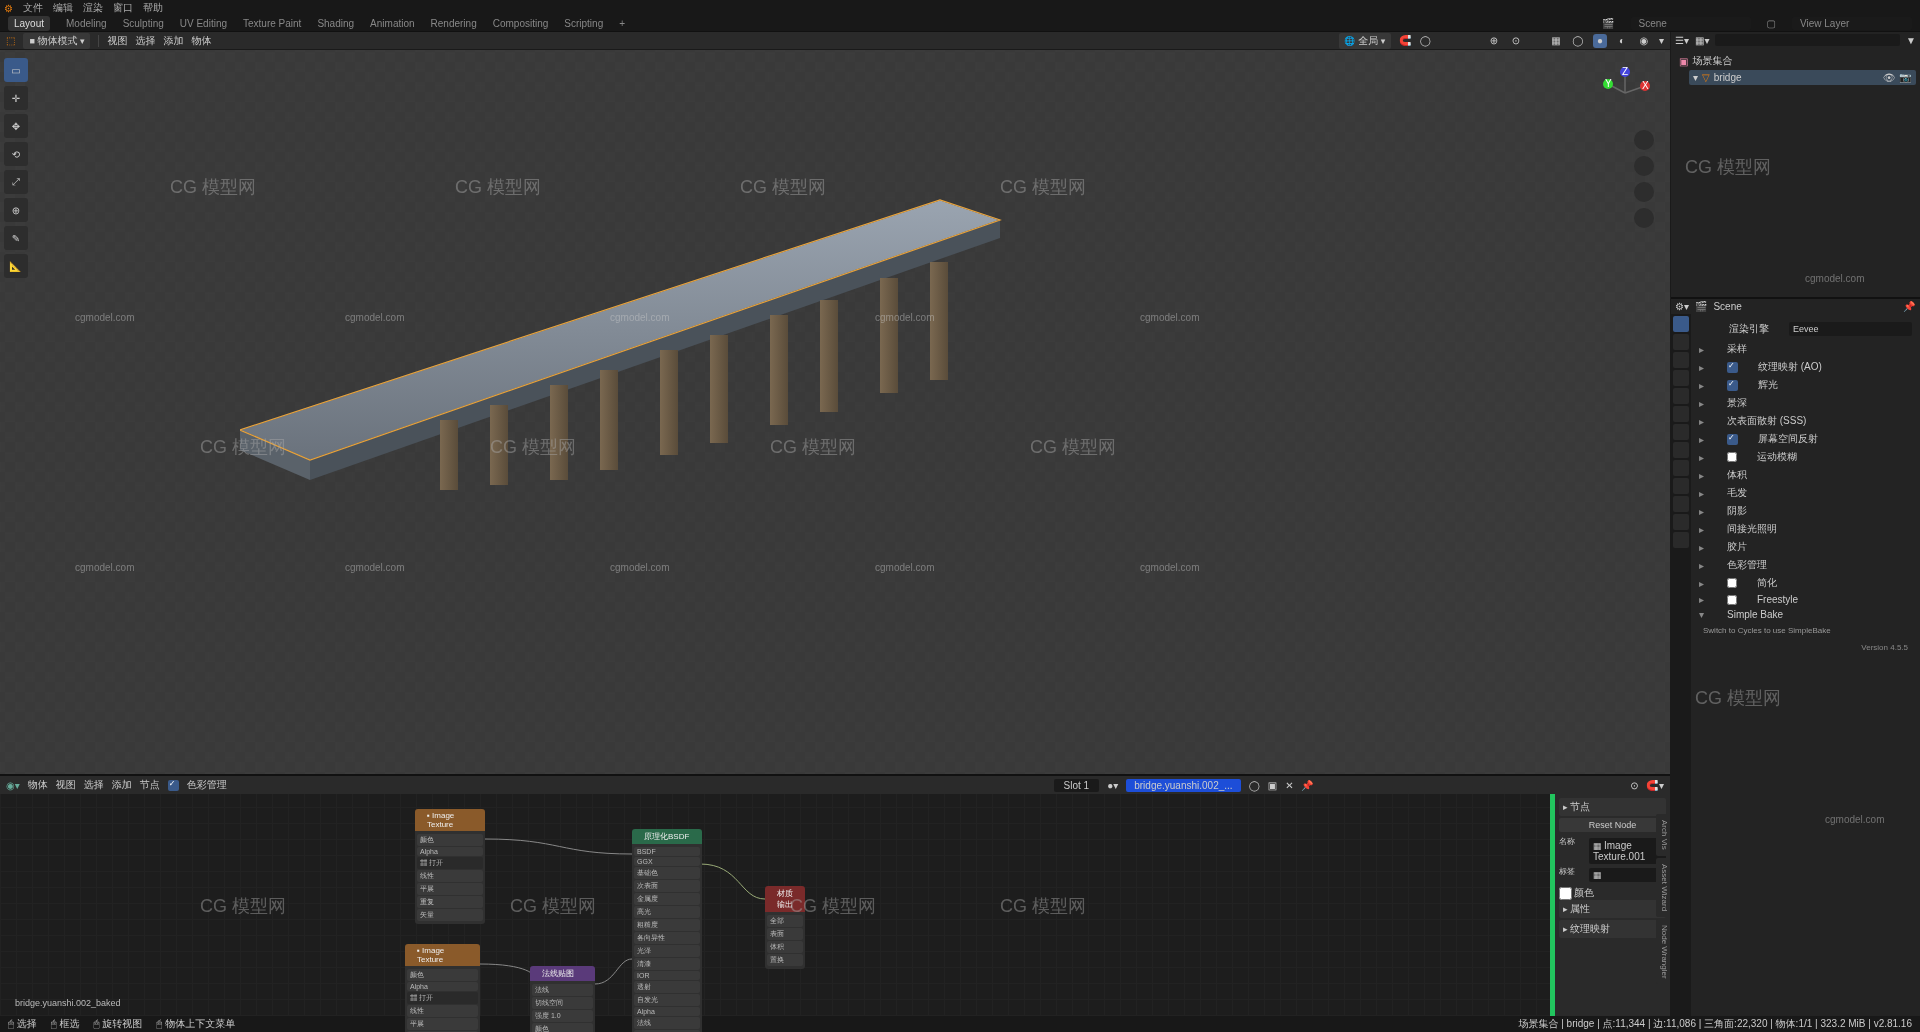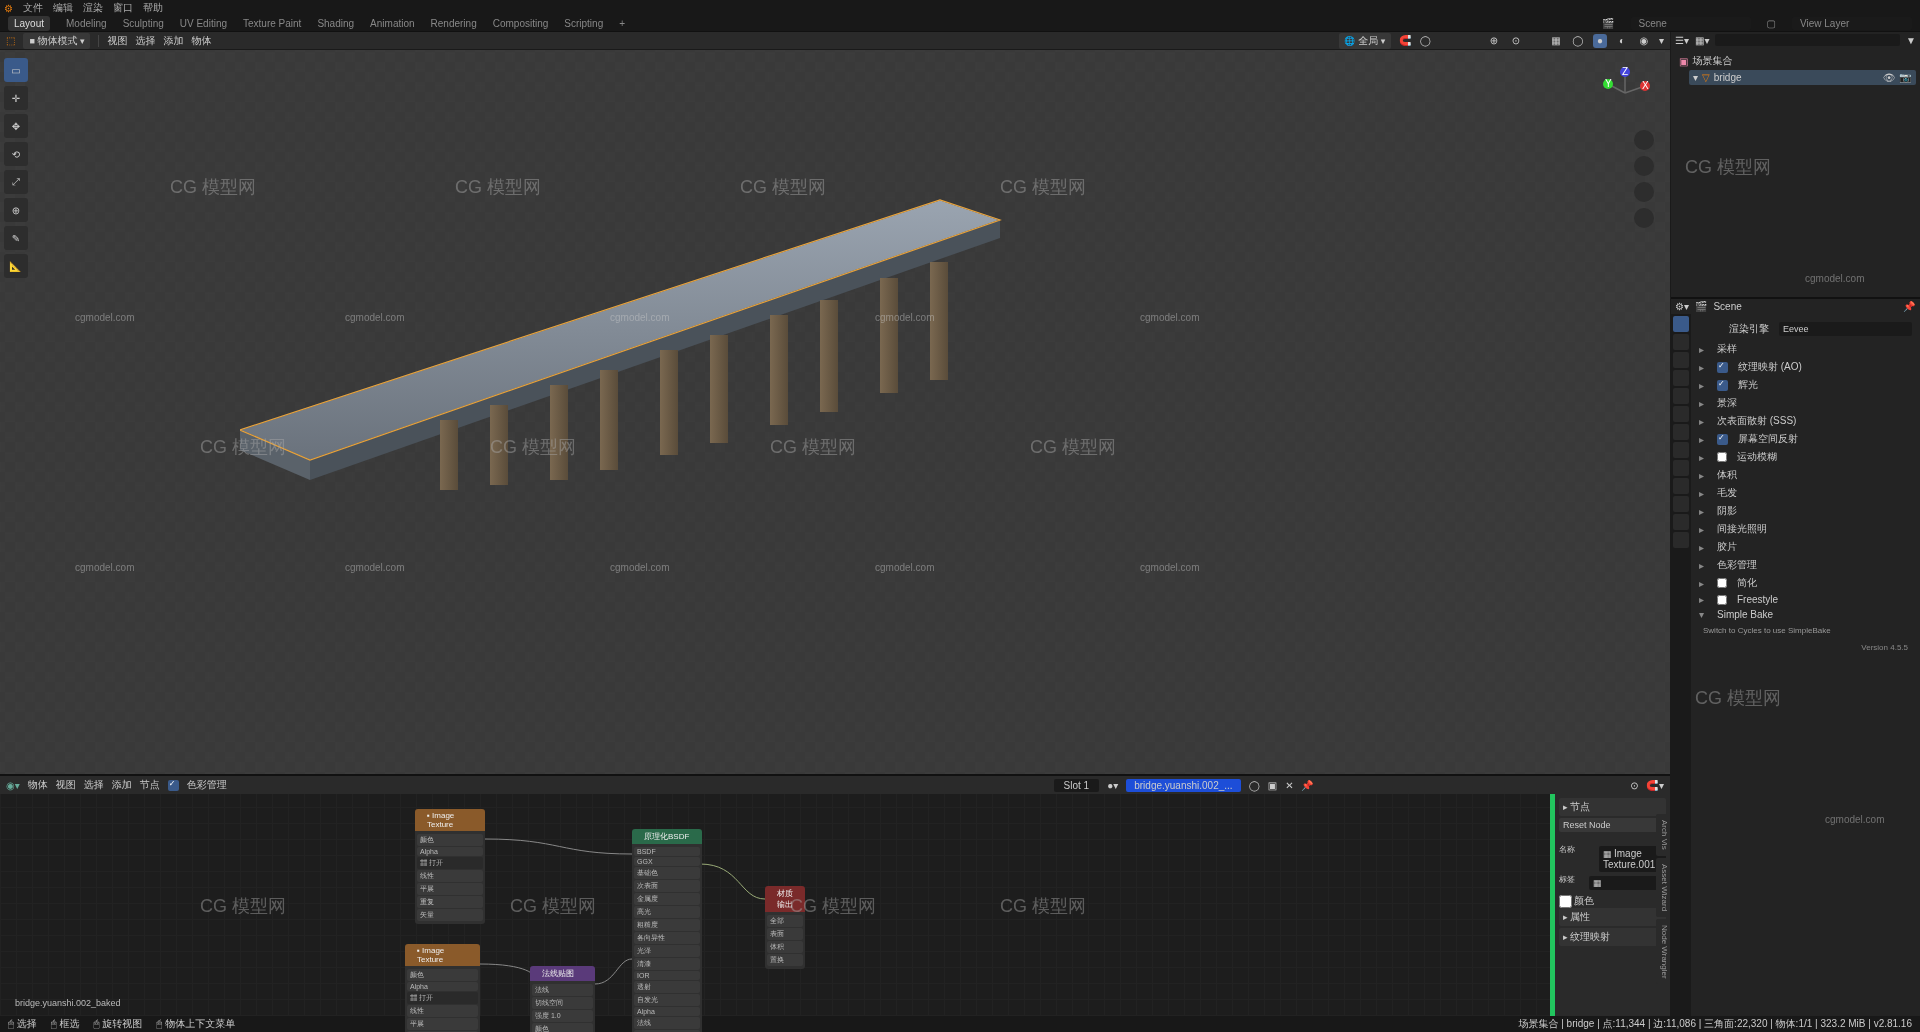--- a/index.html
+++ b/index.html
@@ -41,31 +41,31 @@
 .side-panel{width:250px;background:#2a2a2a;border-left:1px solid #1a1a1a;display:flex;flex-direction:column}
 .side-header{height:16px;background:#232323;display:flex;align-items:center;padding:0 4px;gap:6px}
 .outliner{height:250px;background:#232323;border-bottom:1px solid #111;padding:4px;font-size:9px}
 .outliner-item{padding:2px 4px;display:flex;align-items:center;gap:4px}
 .outliner-item.sel{background:#3a4a5a;border-radius:2px}
 .props{flex:1;display:flex;background:#232323}
 .prop-tabs{width:20px;background:#1a1a1a;display:flex;flex-direction:column;gap:2px;padding:2px}
 .prop-tab{width:16px;height:16px;background:#2a2a2a;border-radius:2px;cursor:pointer}
 .prop-tab.active{background:#3a5a8a}
 .prop-content{flex:1;padding:4px;overflow-y:auto}
-.prop-row{padding:2px 4px;display:flex;align-items:center;gap:10px;font-size:9px}
+.prop-row{padding:2px 4px;display:flex;align-items:center;gap:20px;font-size:9px}
 .prop-row .arrow{color:#888;width:8px}
 .prop-row input[type=checkbox]{width:10px;height:10px}
 .prop-field{background:#1a1a1a;border-radius:2px;padding:2px 4px;margin:2px 0;font-size:9px}
 .bottom-bar{height:16px;background:#181818;display:flex;align-items:center;justify-content:space-between;padding:0 8px;font-size:9px;color:#aaa}
 .checkbox{width:11px;height:11px;background:#3a5a8a;border-radius:2px;display:inline-block;position:relative}
 .checkbox:after{content:'✓';position:absolute;color:#fff;font-size:8px;left:1px;top:-1px}
 svg line{stroke:#666;stroke-width:1.5;fill:none}
 .link{position:absolute;pointer-events:none}
 .n-side-hdr{background:#333;padding:2px 4px;font-size:9px;margin-bottom:2px;border-radius:2px}
-.n-side-btn{background:#383838;padding:2px 4px;font-size:9px;margin:2px 0;border-radius:2px;text-align:left}
+.n-side-btn{background:#383838;padding:2px 4px;font-size:9px;margin:2px 0;border-radius:2px;text-align:center}
 .n-side-field{background:#1a1a1a;padding:2px 4px;font-size:9px;margin:2px 0;border-radius:2px}
 .right-tabs{position:absolute;right:0;top:20px;width:14px;display:flex;flex-direction:column;gap:2px}
 .right-tab{writing-mode:vertical-rl;font-size:8px;padding:6px 1px;background:#2a2a2a;border-radius:2px 0 0 2px;color:#999}
 </style>
 </head>
 <body>
 
 <div class="topbar">
   <span style="color:#e87d0d">⚙</span>
   <span>文件</span>
@@ -302,21 +302,21 @@
 
           <div class="watermark" style="left:200px;top:100px"><span class="cn">CG 模型网</span></div>
           <div class="watermark" style="left:510px;top:100px"><span class="cn">CG 模型网</span></div>
           <div class="watermark" style="left:790px;top:100px"><span class="cn">CG 模型网</span></div>
           <div class="watermark" style="left:1000px;top:100px"><span class="cn">CG 模型网</span></div>
         </div>
 
         <div class="node-sidebar" style="position:relative">
           <div class="n-side-hdr">▸ <span>节点</span></div>
           <div class="n-side-btn">Reset Node</div>
-          <div style="display:flex;gap:12px;margin-top:12px">
+          <div style="display:flex;gap:2px;margin-top:4px">
             <span style="width:28px;font-size:8px">名称</span>
             <div class="n-side-field" style="flex:1">▦ <span>Image Texture.001</span></div>
           </div>
           <div style="display:flex;gap:2px">
             <span style="width:28px;font-size:8px">标签</span>
             <div class="n-side-field" style="flex:1">▦</div>
           </div>
           <div style="display:flex;gap:2px;align-items:center;margin-top:2px">
             <input type="checkbox" style="">
             <span>颜色</span>

